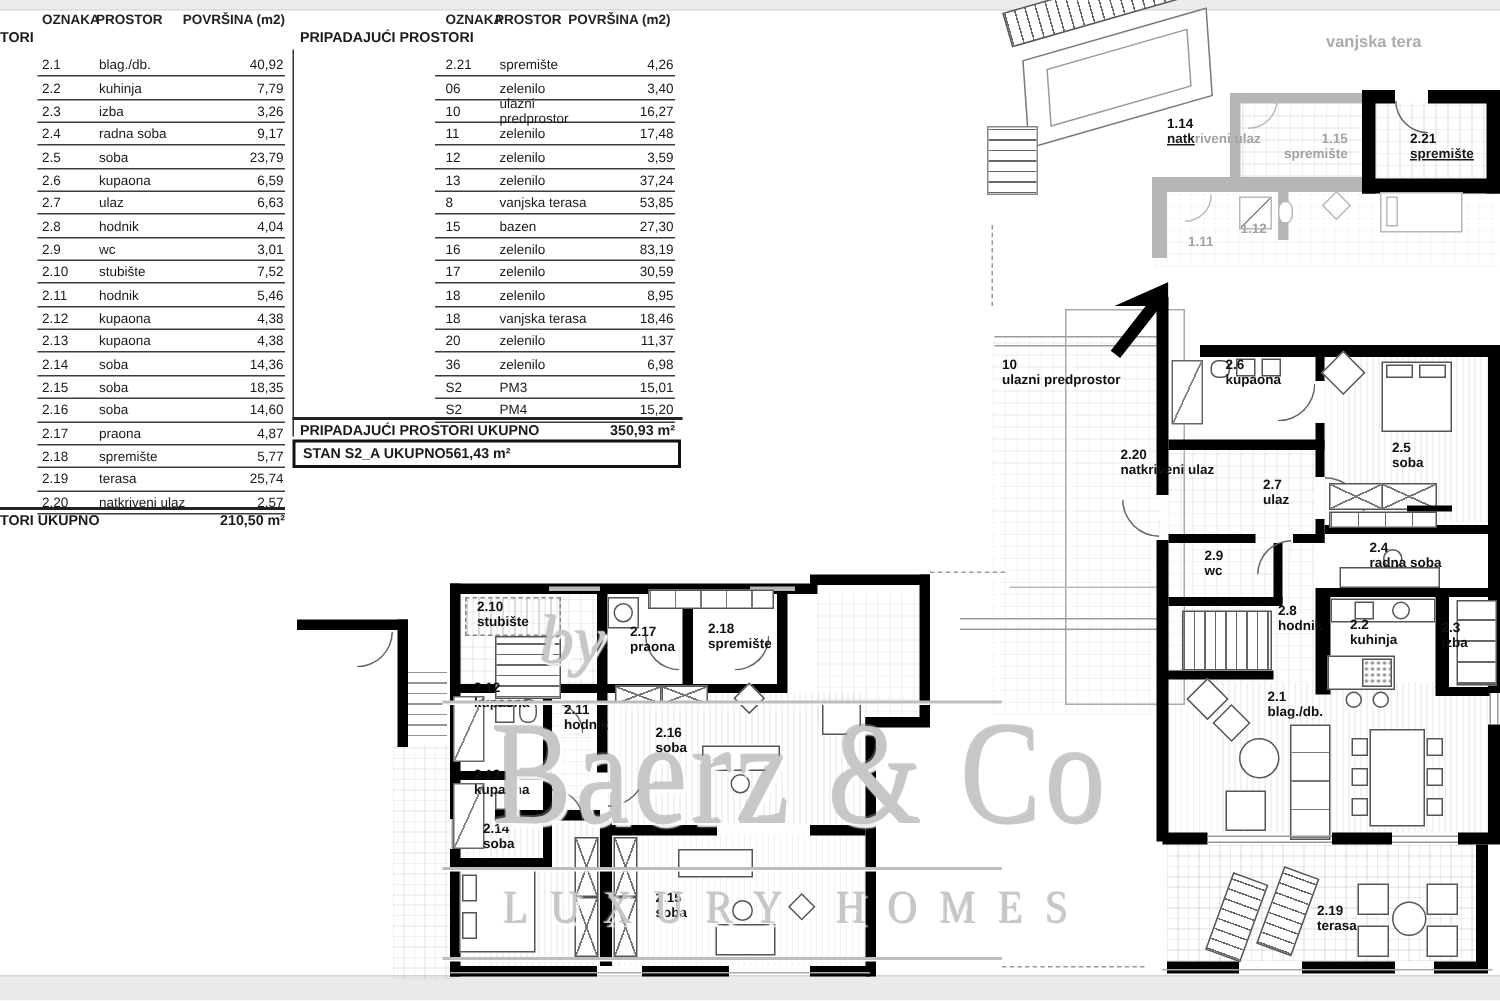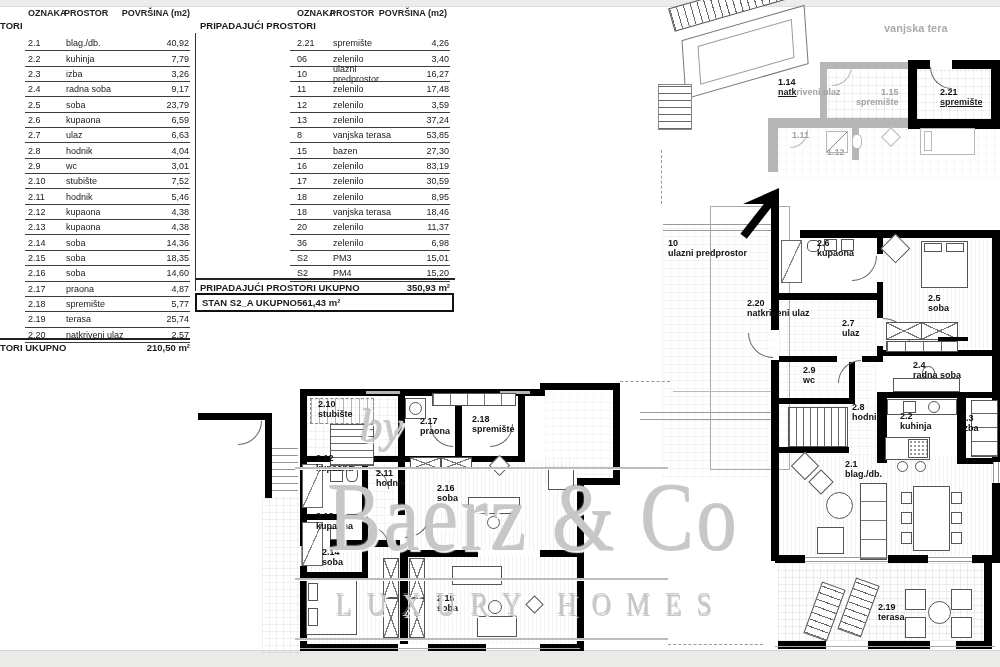--- a/index.html
+++ b/index.html
@@ -567,21 +567,21 @@
       <div class="rlabel pl-gray" style="left: 856px; top: 87px; text-align: right;">
         <span class="rl-code">1.15</span>
         <span class="rl-name"><i class="dk"></i><i class="gy">spremište</i></span>
       </div>
 
       <div class="rlabel" style="left: 940px; top: 87px;">
         <span class="rl-code">2.21</span>
         <span class="rl-name"><i class="dk">spremište</i><i class="gy"></i></span>
       </div>
 
-      <div class="rlabel pl-gray" style="left: 792px; top: 130px;">
+      <div class="rlabel pl-gray" style="left: 792px; top: 156px;">
         <span class="rl-code">1.11</span>
         <span class="rl-name"><i class="dk"></i><i class="gy"></i></span>
       </div>
 
       <div class="rlabel pl-gray" style="left: 827px; top: 147px;">
         <span class="rl-code">1.12</span>
         <span class="rl-name"><i class="dk"></i><i class="gy"></i></span>
       </div>
     </div>
   <div>

